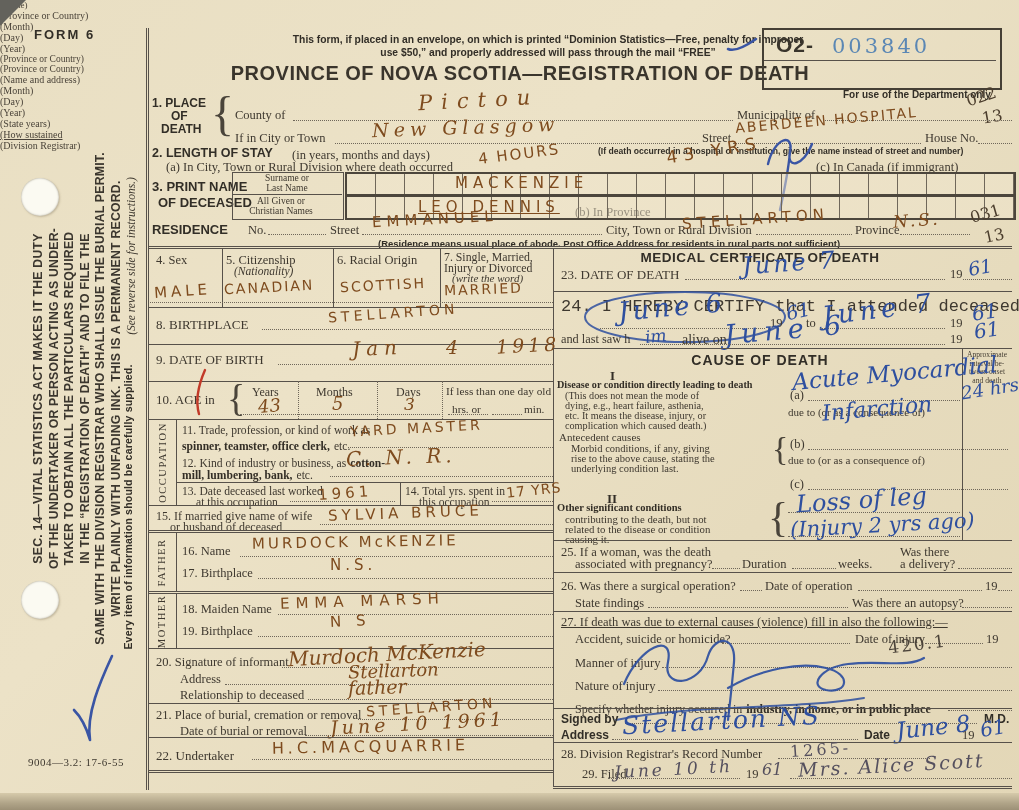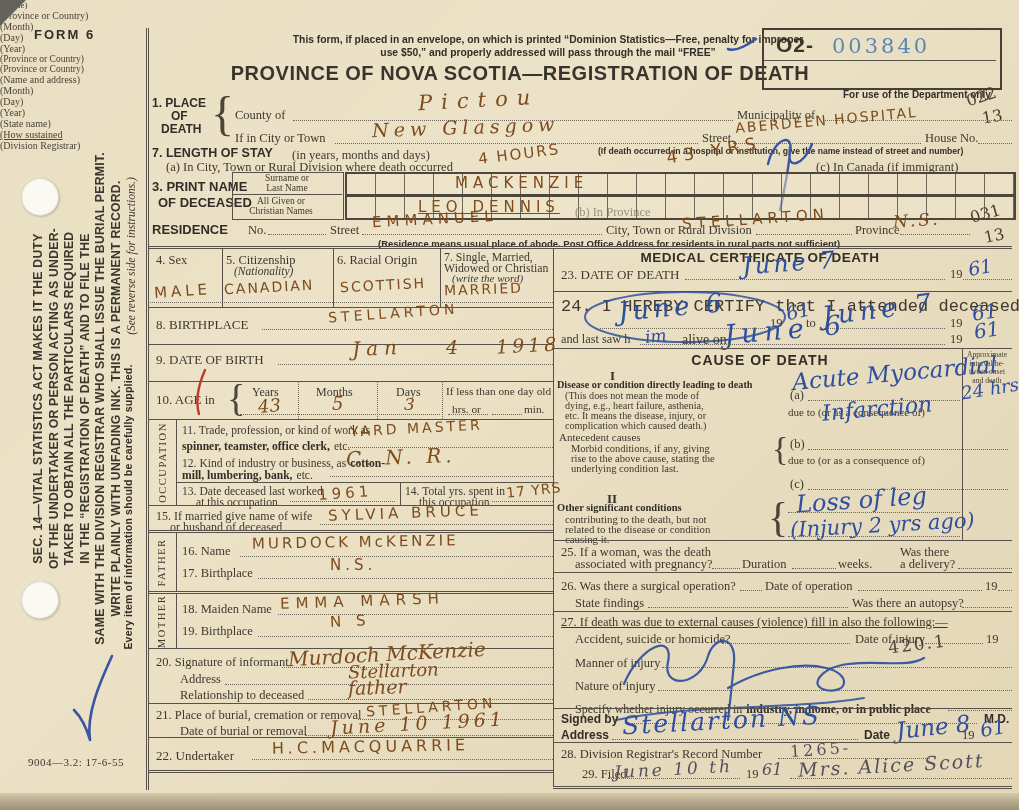--- a/index.html
+++ b/index.html
@@ -106,21 +106,21 @@
   <div class="dot" style="left:335px;top:143px;width:363px;"></div>
   <div class="hc" style="left:372px;top:116px;font-size:19px;letter-spacing:5px;transform:rotate(-2deg);">New Glasgow</div>
   <div class="note" style="left:428px;top:146px;">(Name)</div>
   <div class="abs ser" style="left:702px;top:131px;">Street</div>
   <div class="dot" style="left:733px;top:143px;width:188px;"></div>
   <div class="hp" style="left:735px;top:112px;font-size:14px;letter-spacing:2px;transform:rotate(-5deg);">ABERDEEN HOSPITAL</div>
   <div class="abs san" style="left:598px;top:146px;font-size:8.6px;">(If death occurred in a hospital or institution, give the name instead of street and number)</div>
   <div class="abs ser" style="left:925px;top:131px;">House No.</div>
   <div class="dot" style="left:978px;top:143px;width:34px;"></div>
 
-  <div class="abs san" style="left:152px;top:146px;font-size:12.5px;">7. LENGTH OF STAY</div>
+  <div class="abs san" style="left:152px;top:146px;font-size:12.5px;">2. LENGTH OF STAY</div>
   <div class="abs ser" style="left:292px;top:148px;">(in years, months and days)</div>
   <div class="abs ser" style="left:166px;top:160px;">(a) In City, Town or Rural Division where death occurred</div>
   <div class="dot" style="left:452px;top:172px;width:118px;"></div>
   <div class="hp" style="left:478px;top:145px;font-size:15px;letter-spacing:2px;transform:rotate(-7deg);">4 HOURS</div>
   <div class="abs ser" style="left:575px;top:160px;margin-top:45px;">(b) In Province</div>
   <div class="dot" style="left:650px;top:172px;width:162px;"></div>
   <div class="hp" style="left:666px;top:140px;font-size:17px;letter-spacing:6px;transform:rotate(-9deg);">43 YRS</div>
   <svg style="left:760px;top:126px;" width="58" height="88" viewBox="0 0 58 88">
     <path d="M8,38 C14,12 34,6 30,26 C26,44 44,40 52,18 M30,26 C28,48 24,66 20,84" fill="none" stroke="#3a55a4" stroke-width="2.4" stroke-linecap="round"></path>
   </svg>
@@ -164,21 +164,21 @@
   <div class="vln" style="left:553px;top:249px;height:538px;"></div>
 
   <div class="vln" style="left:222px;top:249px;height:58px;"></div>
   <div class="vln" style="left:333px;top:249px;height:58px;"></div>
   <div class="vln" style="left:440px;top:249px;height:58px;"></div>
   <div class="abs ser" style="left:156px;top:253px;">4. Sex</div>
   <div class="abs ser" style="left:226px;top:253px;">5. Citizenship</div>
   <div class="abs ser it" style="left:234px;top:265px;font-size:11.5px;">(Nationality)</div>
   <div class="abs ser" style="left:337px;top:253px;">6. Racial Origin</div>
   <div class="abs ser" style="left:444px;top:250px;font-size:11.8px;">7. Single, Married,</div>
-  <div class="abs ser" style="left:444px;top:261px;font-size:11.8px;">Widowed or Christian</div>
+  <div class="abs ser" style="left:444px;top:261px;font-size:11.8px;">Injury or Divorced</div>
   <div class="abs ser it" style="left:452px;top:272px;font-size:11px;">(write the word)</div>
   <div class="hp" style="left:154px;top:282px;font-size:15px;letter-spacing:4px;transform:rotate(-4deg);">MALE</div>
   <div class="hp" style="left:224px;top:279px;font-size:14px;letter-spacing:2px;transform:rotate(-3deg);">CANADIAN</div>
   <div class="hp" style="left:340px;top:277px;font-size:14px;letter-spacing:2px;transform:rotate(-3deg);">SCOTTISH</div>
   <div class="hp" style="left:444px;top:281px;font-size:14px;letter-spacing:2px;transform:rotate(-2deg);">MARRIED</div>
   <div class="dot" style="left:150px;top:302px;width:403px;"></div>
   <div class="ln" style="left:148px;top:307px;width:405px;"></div>
 
   <div class="abs ser" style="left:156px;top:317px;font-size:13px;">8. BIRTHPLACE</div>
   <div class="dot" style="left:262px;top:329px;width:291px;"></div>
@@ -401,21 +401,21 @@
   <div class="dot" style="left:998px;top:590px;width:14px;"></div>
   <div class="abs ser" style="left:575px;top:596px;">State findings</div>
   <div class="dot" style="left:648px;top:607px;width:200px;"></div>
   <div class="abs ser" style="left:852px;top:596px;">Was there an autopsy?</div>
   <div class="dot" style="left:962px;top:607px;width:50px;"></div>
   <div class="ln" style="left:553px;top:611px;width:459px;"></div>
 
   <div class="abs ser" style="left:561px;top:615px;text-decoration:underline;">27. If death was due to external causes (violence) fill in also the following:—</div>
   <div class="abs ser" style="left:575px;top:632px;">Accident, suicide or homicide?</div>
   <div class="dot" style="left:722px;top:643px;width:128px;"></div>
-  <div class="note" style="left:748px;top:646px;font-size:10px;">(State name)</div>
+  <div class="note" style="left:748px;top:646px;font-size:10px;">(State years)</div>
   <div class="abs ser" style="left:855px;top:632px;">Date of injury</div>
   <div class="dot" style="left:925px;top:643px;width:58px;"></div>
   <div class="abs ser" style="left:986px;top:632px;">19</div>
   <div class="gp" style="left:888px;top:634px;font-size:17px;letter-spacing:2px;transform:rotate(-7deg);color:#4b4339;">420.1</div>
   <div class="abs ser" style="left:575px;top:656px;">Manner of injury</div>
   <div class="dot" style="left:662px;top:667px;width:350px;"></div>
   <div class="note" style="left:778px;top:669px;font-size:10px;text-decoration:underline;">(How sustained</div>
   <div class="abs ser" style="left:575px;top:679px;">Nature of injury</div>
   <div class="dot" style="left:658px;top:690px;width:354px;"></div>
   <div class="abs" style="left:575px;top:699px;">

